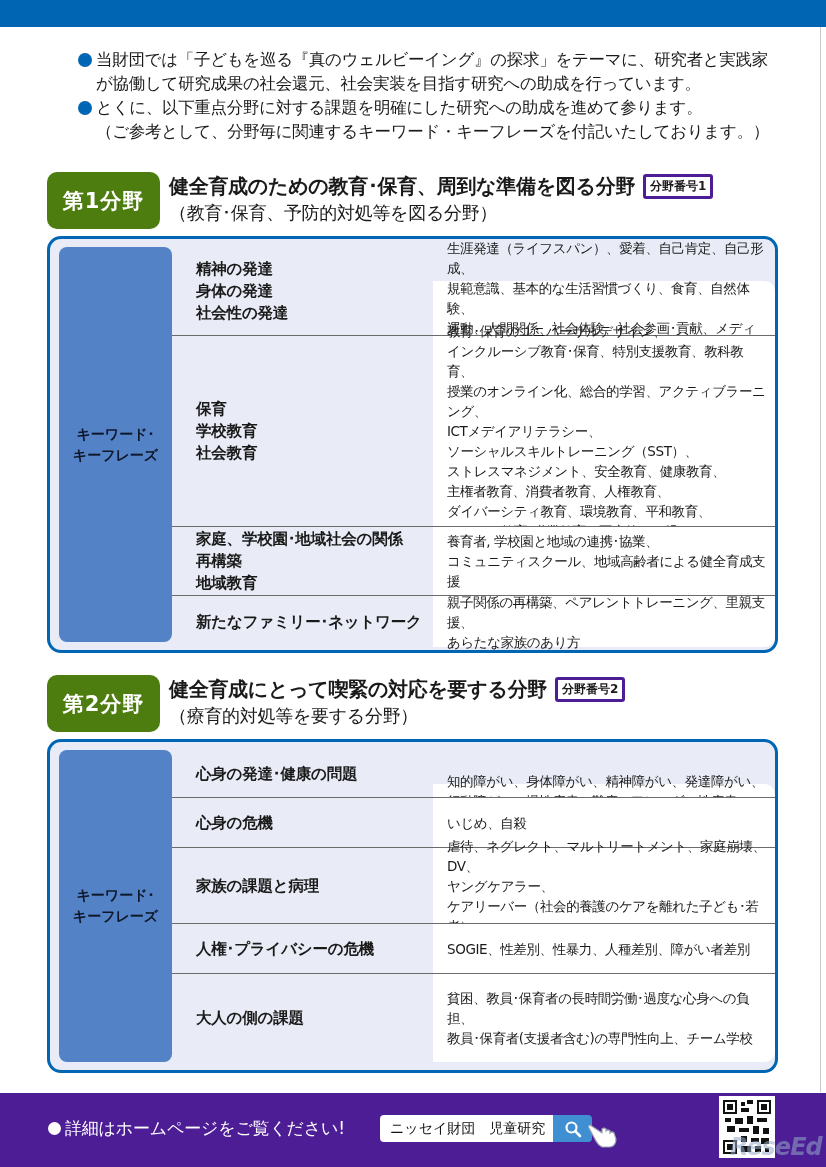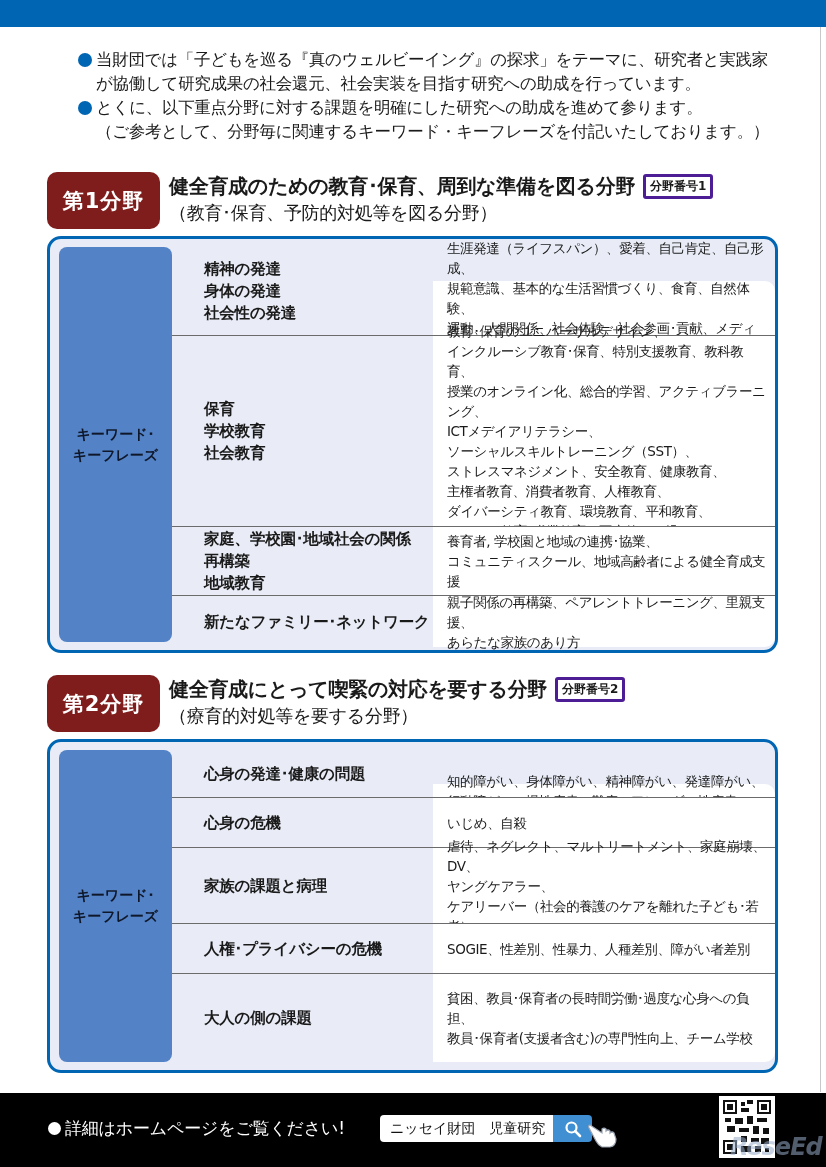--- a/index.html
+++ b/index.html
@@ -8,36 +8,36 @@
 
   .top-bar { position: absolute; left: 0; top: 0; width: 826px; height: 27px; background: #0066b3; }
   .right-edge { position: absolute; right: 5px; top: 27px; width: 1px; height: 1065px; background: #c8c8c8; }
 
   .intro { position: absolute; left: 78px; top: 48px; width: 720px; font-size: 16.5px; line-height: 24px; letter-spacing: -0.3px; }
   .intro p { position: relative; padding-left: 18px; white-space: nowrap; }
   .intro .bullet { position: absolute; left: 0; top: 5px; width: 14px; height: 14px; border-radius: 50%; background: #0066b3; }
   .intro .cont { padding-left: 18px; white-space: nowrap; }
 
   .section-head { position: absolute; left: 47px; width: 760px; height: 60px; }
-  .field-badge { position: absolute; left: 0; top: 0; width: 113px; height: 57px; background: #7f1d1d; border-radius: 10px; color: #fff; font-weight: bold; font-size: 21px; display: flex; align-items: center; justify-content: center; letter-spacing: 1px; }
+  .field-badge { position: absolute; left: 0; top: 0; width: 113px; height: 57px; background: #4d7c0f; border-radius: 10px; color: #fff; font-weight: bold; font-size: 21px; display: flex; align-items: center; justify-content: center; letter-spacing: 1px; }
   .field-title { position: absolute; left: 122px; top: 1px; font-size: 20px; font-weight: bold; white-space: nowrap; letter-spacing: -0.3px; }
   .field-number { display: inline-block; margin-left: 8px; font-size: 12px; font-weight: bold; border: 3px solid #4c1d95; border-radius: 3px; padding: 1px 4px; vertical-align: 3px; letter-spacing: 0; }
   .field-sub { position: absolute; left: 122px; top: 29px; font-size: 18px; white-space: nowrap; letter-spacing: -0.3px; }
 
   .table-frame { position: absolute; left: 47px; width: 731px; border: 3px solid #0066b3; border-radius: 14px; background: #e9ecf6; padding: 8px 0 8px 9px; display: flex; }
   .kw-label { width: 113px; background: #5383c6; border-radius: 8px; color: #0f172a; font-size: 14px; font-weight: bold; display: flex; align-items: center; justify-content: center; text-align: center; line-height: 21px; flex-shrink: 0; white-space: pre-line; }
   .rows { flex: 1; display: flex; flex-direction: column; }
   .row { display: flex; border-top: 1.5px solid #6b6b6b; }
   .row:first-child { border-top: none; }
-  .row .cat { width: 261px; padding-left: 32px; display: flex; align-items: center; font-size: 15.5px; font-weight: bold; line-height: 22px; white-space: pre-line; background: #e9ecf6; letter-spacing: -0.2px; }
+  .row .cat { width: 261px; padding-left: 24px; display: flex; align-items: center; font-size: 15.5px; font-weight: bold; line-height: 22px; white-space: pre-line; background: #e9ecf6; letter-spacing: -0.2px; }
   .row .kw { flex: 1; background: #ffffff; padding: 4px 6px 4px 14px; font-size: 13.5px; line-height: 20px; display: flex; align-items: center; white-space: pre-line; letter-spacing: -0.4px; border-top-right-radius: 0; }
   .rows .row:first-child .kw { border-top-right-radius: 10px; margin-top: 34px; }
   .rows .row:last-child .kw { border-bottom-right-radius: 10px; }
 
-  .footer { position: absolute; left: 0; top: 1093px; width: 826px; height: 74px; background: #000000; }
+  .footer { position: absolute; left: 0; top: 1093px; width: 826px; height: 74px; background: #4c1d95; }
   .footer .note { position: absolute; left: 48px; top: 24px; color: #fff; font-size: 17px; white-space: nowrap; letter-spacing: -0.2px; }
   .footer .note .dot { display: inline-block; width: 13px; height: 13px; border-radius: 50%; background: #fff; margin-right: 4px; vertical-align: -1px; }
   .search-box { position: absolute; left: 380px; top: 22px; width: 173px; height: 27px; background: #fff; border-radius: 4px 0 0 4px; font-size: 14px; line-height: 27px; padding-left: 10px; color: #111; white-space: nowrap; }
   .search-btn { position: absolute; left: 553px; top: 22px; width: 39px; height: 27px; background: #3f8fd2; border-radius: 0 4px 4px 0; display: flex; align-items: center; justify-content: center; }
   .hand-icon { position: absolute; left: 588px; top: 28px; width: 40px; height: 28px; }
   .qr { position: absolute; left: 719px; top: 3px; width: 56px; height: 62px; background: #fff; padding: 4px; }
   .watermark { position: absolute; left: 730px; top: 40px; font-size: 24px; font-weight: bold; color: rgba(150,170,200,0.55); font-style: italic; letter-spacing: -1px; }
 </style>
 </head>
 <body>

